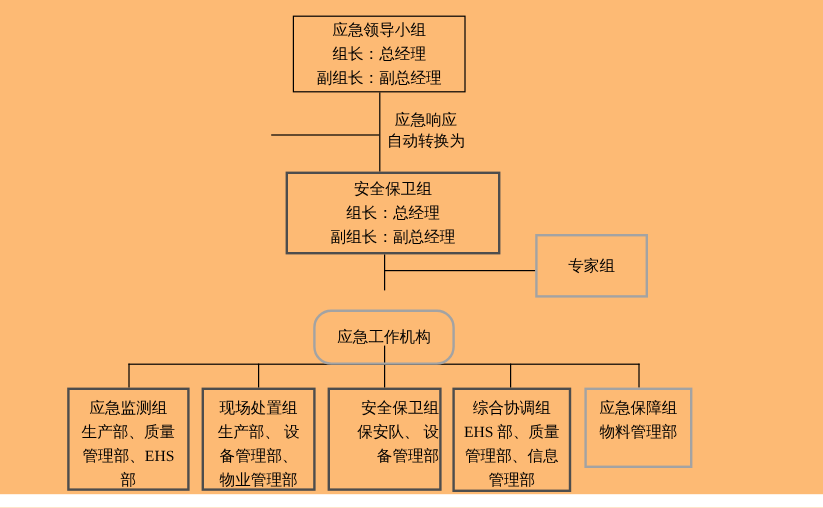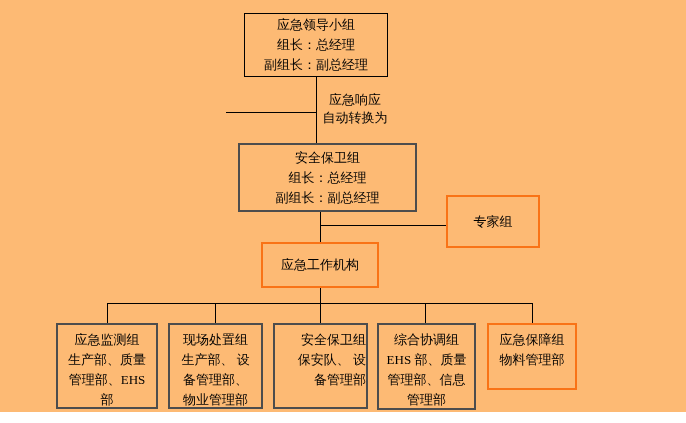--- a/index.html
+++ b/index.html
@@ -10,21 +10,21 @@
     text-decoration:underline;
   }
   .box {
     position:absolute; box-sizing:border-box;
     display:flex; flex-direction:column; justify-content:center;
     text-align:center; font-size:13px; line-height:20px;
   }
   .box.top-align { justify-content:flex-start; padding-top:5px; }
   .b-thin { border:1px solid #000000; }
   .b-dark { border:2px solid #4d4d4d; }
-  .b-gray { border:2px solid #f97316; }
+  .b-gray { border:2px solid #a3a3a3; }
   .vline, .hline { position:absolute; background:#000000; }
   .float-label {
     position:absolute; font-size:13px; line-height:18px; text-align:center;
   }
   .ln { white-space:nowrap; }
 </style>
 </head>
 <body>
 
 <div class="canvas">
@@ -56,21 +56,21 @@
   <div class="box b-dark" style="left:238px; top:143px; width:179px; height:69px;">
     <div class="ln">安全保卫组</div>
     <div class="ln">组长：总经理</div>
     <div class="ln">副组长：副总经理</div>
   </div>
 
   <div class="box b-gray" style="left:446px; top:195px; width:94px; height:53px;">
     <div class="ln">专家组</div>
   </div>
 
-  <div class="box b-gray" style="left:261px; top:242px; width:118px; height:46px;">
+  <div class="box b-gray" style="left:261px; top:258px; width:118px; height:46px;border-radius:15px;">
     <div class="ln">应急工作机构</div>
   </div>
 
   <div class="box b-dark top-align" style="left:56px; top:323px; width:102px; height:86px;">
     <div class="ln">应急监测组</div>
     <div class="ln">生产部、质量</div>
     <div class="ln">管理部、EHS</div>
     <div class="ln">部</div>
   </div>
 

